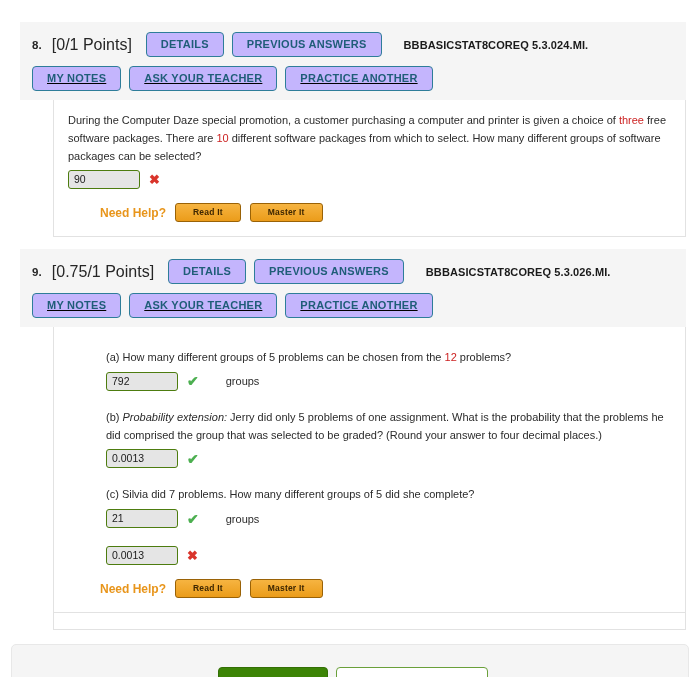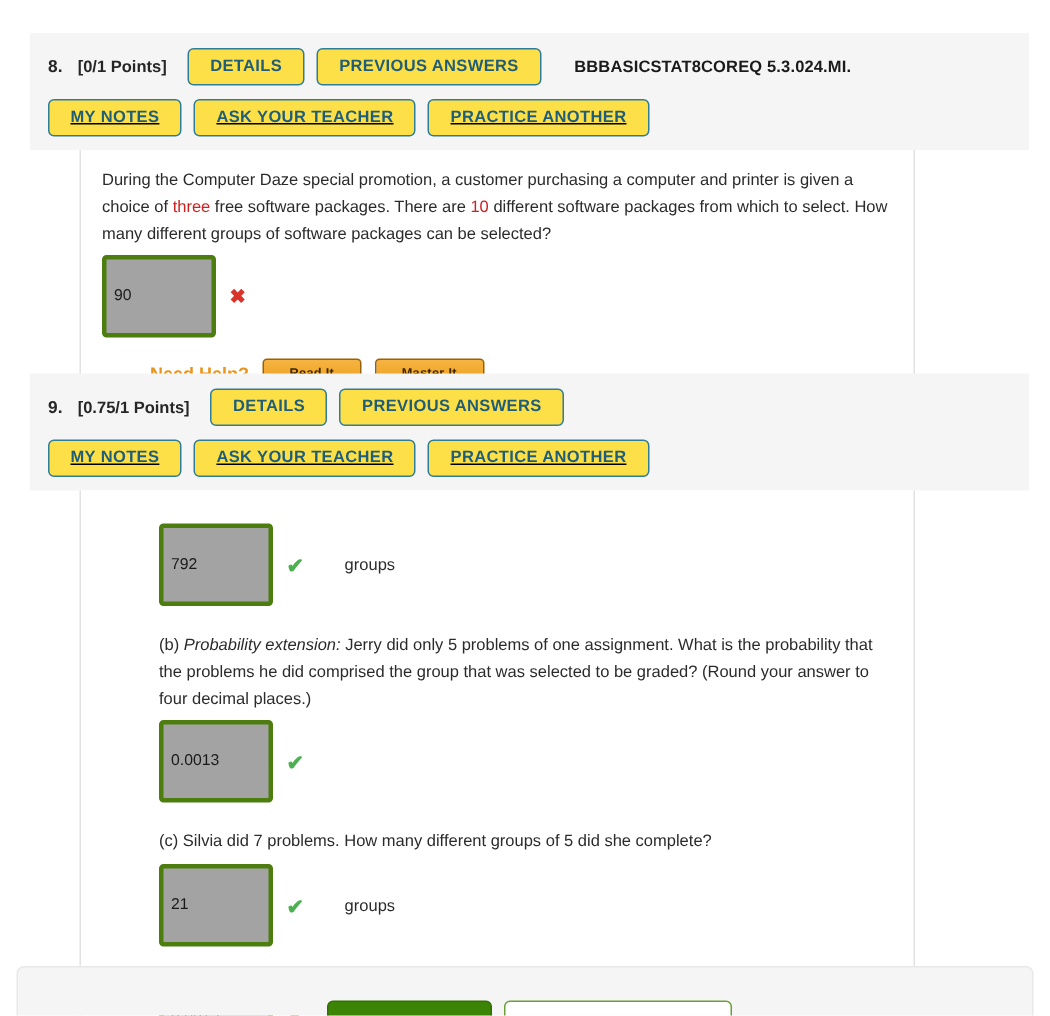--- a/index.html
+++ b/index.html
@@ -41,31 +41,31 @@
 
   .qnum {
     font-size: 11.5px;
     font-weight: bold;
     color: #262626;
     white-space: nowrap;
     margin-right: 2px;
     letter-spacing: 0.1px;
   }
   .qpoints {
-    font-size: 11px;
-    font-weight: bold;
+    font-size: 16px;
+    font-weight: normal;
     color: #262626;
     white-space: nowrap;
     margin-right: 6px;
   }
 
   .tealbtn {
     border: 1.6px solid #2e7d99;
     border-radius: 4px;
-    background: #fde047;
+    background: #c4b5fd;
     color: #1f5d78;
     font-size: 11px;
     font-weight: bold;
     letter-spacing: 0.25px;
     padding: 6px 14px 6px 14px;
     cursor: pointer;
     white-space: nowrap;
     font-family: "Liberation Sans", sans-serif;
     line-height: 1;
   }
@@ -75,21 +75,21 @@
     font-weight: bold;
     color: #1a1a1a;
     white-space: nowrap;
     margin-left: 14px;
     letter-spacing: 0.1px;
   }
 
   
   .qbody {
     margin-left: 33px;
-    width: 557px;
+    width: 633px;
     box-sizing: border-box;
     background: #ffffff;
     border: 1px solid #e2e2e2;
     border-top: none;
     padding: 12px 14px 14px 14px;
   }
 
   .ptext {
     font-size: 11px;
     line-height: 1.62;
@@ -109,26 +109,26 @@
   .answer-row {
     display: flex;
     align-items: center;
     gap: 9px;
     margin-top: 5px;
   }
 
   .ansbox {
     width: 60px;
     height: 17px;
-    border: 3px solid #4d7c0f;
+    border: 1px solid #4d7c0f;
     border-radius: 3px;
-    background: #a3a3a3;
+    background: #e5e5e5;
     font-size: 10.5px;
     color: #1a1a1a;
-    padding: 16px 5px;
+    padding: 0 5px;
     box-sizing: content-box;
     font-family: "Liberation Sans", sans-serif;
     line-height: 17px;
   }
 
   .mark-ok {
     color: #4caf50;
     font-size: 14px;
     font-weight: bold;
     line-height: 1;
@@ -252,31 +252,35 @@
   </div>
 </div>
 
 <div class="qcard" style="top:249px;">
   <div class="qhead">
     <div class="qhead-row">
       <span class="qnum">9.</span>
       <span class="qpoints">[0.75/1 Points]</span>
       <button class="tealbtn">DETAILS</button>
       <button class="tealbtn">PREVIOUS ANSWERS</button>
+      <span class="qcode">BBBASICSTAT8COREQ 5.3.026.MI.</span>
     </div>
     <div class="qhead-row second">
       <button class="tealbtn">MY NOTES</button>
       <button class="tealbtn">ASK YOUR TEACHER</button>
       <button class="tealbtn">PRACTICE ANOTHER</button>
     </div>
   </div>
 
   <div class="qbody">
 
     <div class="indent" style="margin-top:10px;">
+      <div class="ptext">
+        <span>(a) </span><span>How many different groups of 5 problems can be chosen from the </span><span class="num">12</span><span> problems?</span>
+      </div>
       <div class="answer-row">
         <input class="ansbox" type="text" value="792" style="">
         <span class="mark-ok">✔</span>
         <span class="unit">groups</span>
       </div>
     </div>
 
     <div class="indent" style="margin-top:18px;">
       <div class="ptext">
         <span>(b) </span><em>Probability extension:</em><span> Jerry did only 5 problems of one assignment. What is the probability that the problems he did comprised the group that was selected to be graded? (Round your answer to four decimal places.)</span>

